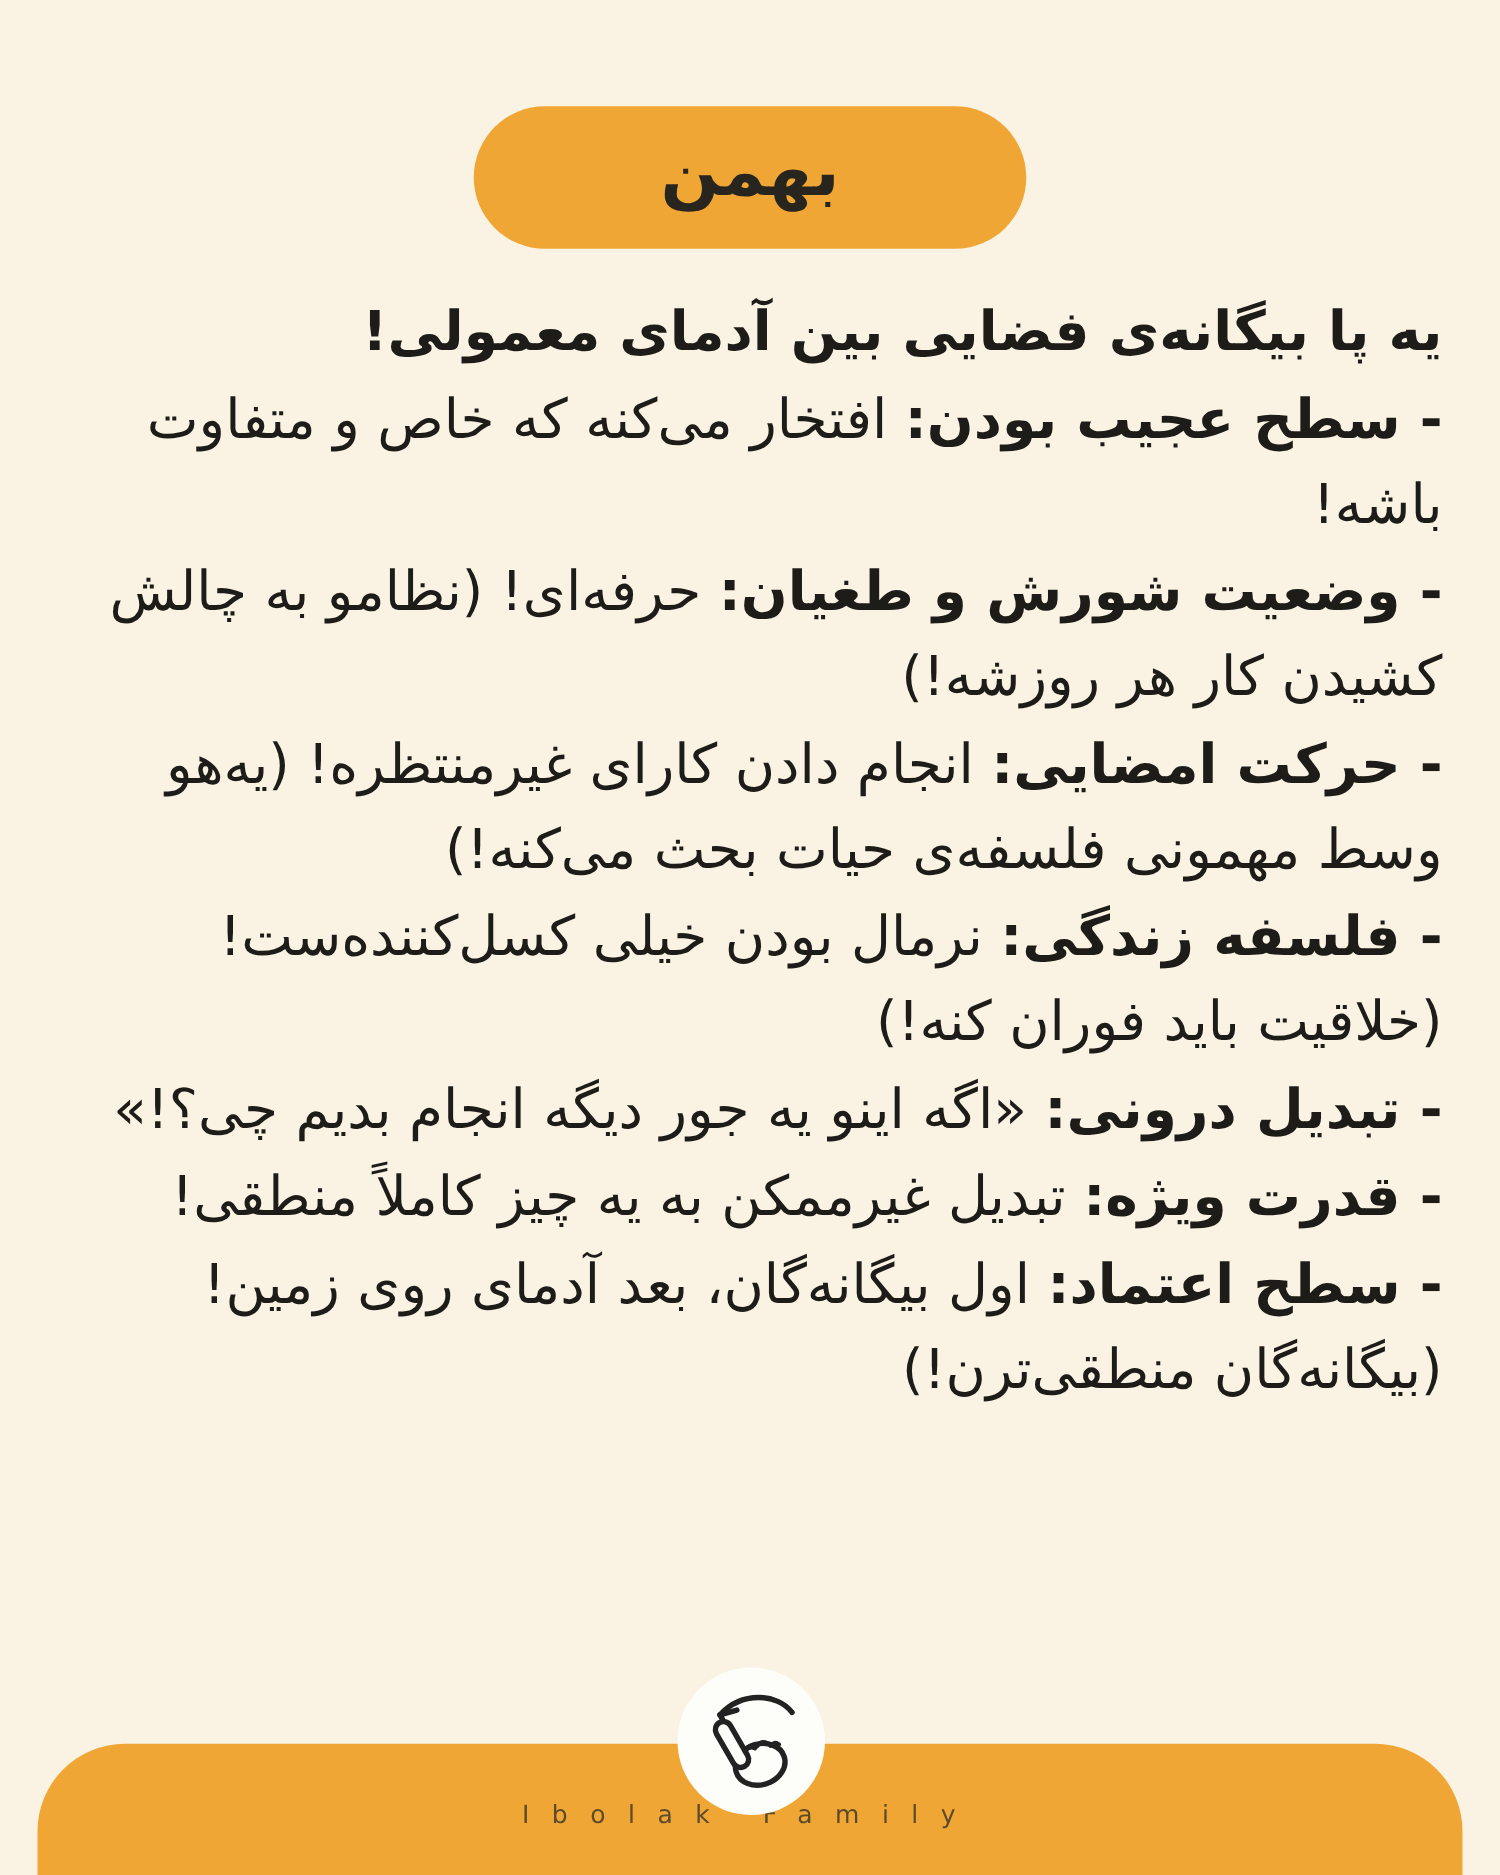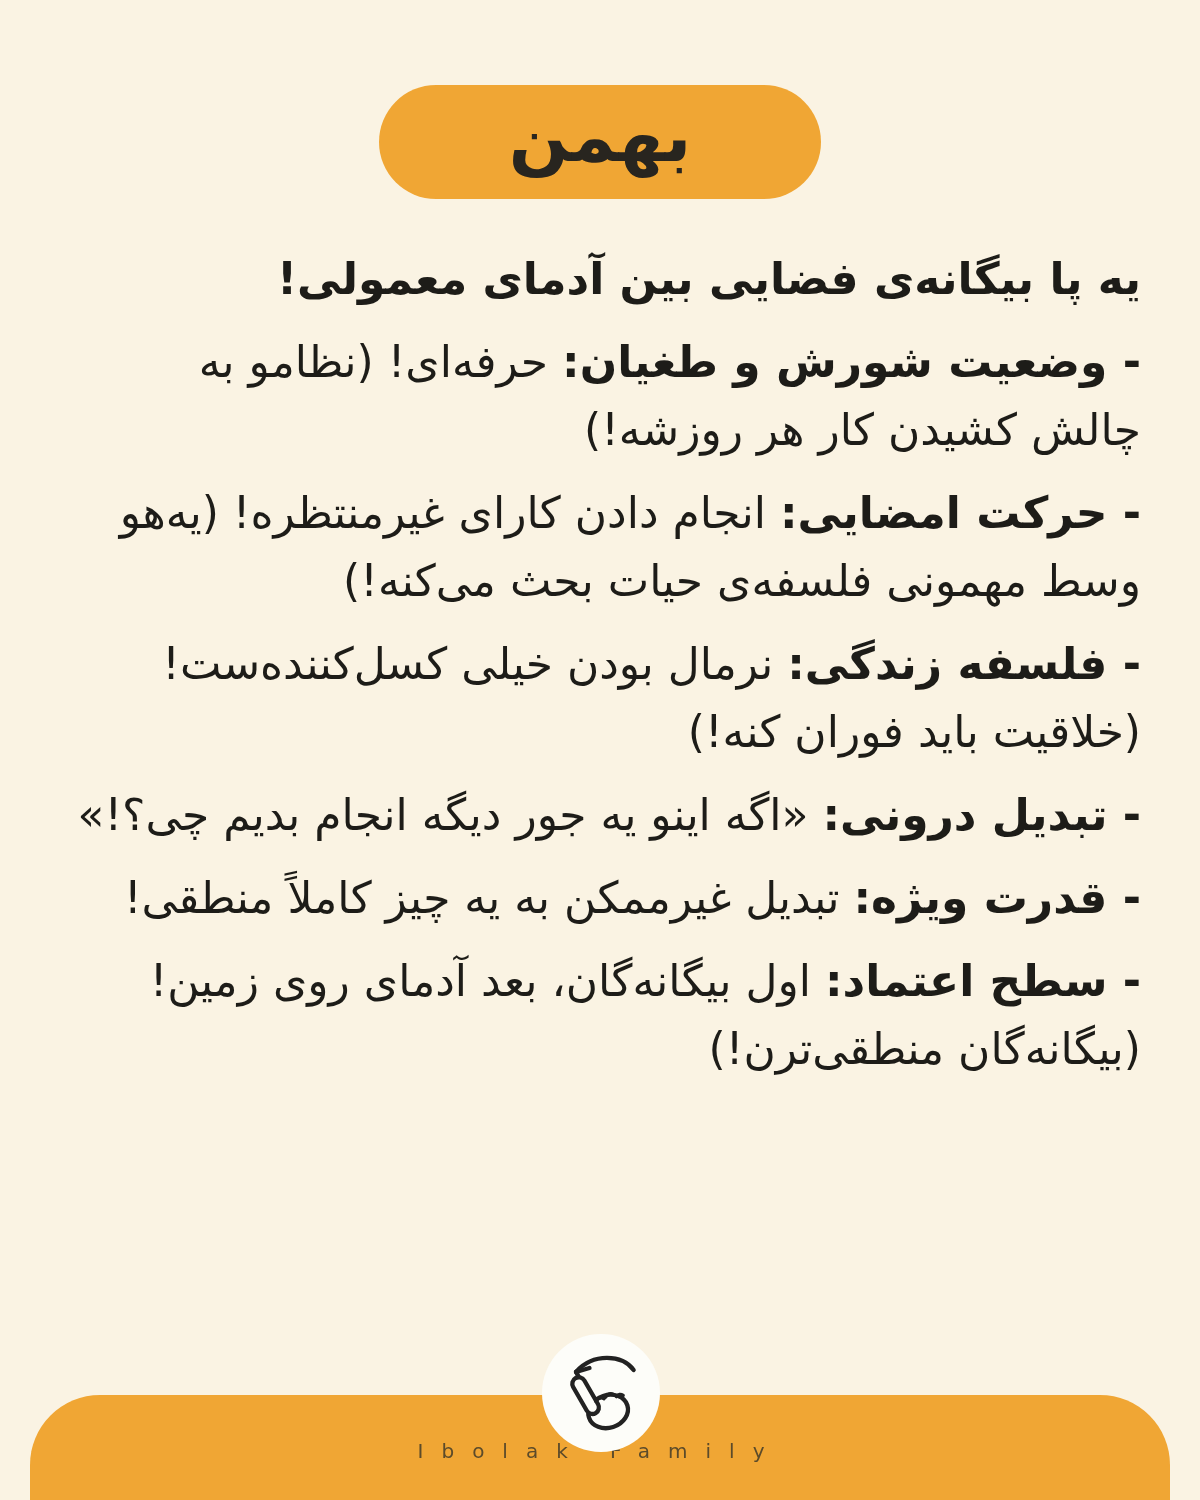--- a/index.html
+++ b/index.html
@@ -19,31 +19,31 @@
   }
   
   .pill{
     position:absolute;top:85px;left:50%;transform:translateX(-50%);
     width:442px;height:114px;
     background:var(--accent);
     border-radius:60px;
     display:flex;align-items:center;justify-content:center;
   }
   .pill .pill-label{
-    font-size:70px;font-weight:bold;color:#28251F;
+    font-size:55px;font-weight:bold;color:#28251F;
     line-height:1;padding-bottom:10px;
   }
   
   .content{
     position:absolute;top:230px;right:44px;left:62px;
     direction:rtl;text-align:right;
     color:var(--text);
     font-size:44px;line-height:68px;
   }
-  .content p{margin:15px;}
+  .content p{margin:2px;}
   .content .intro{font-weight:bold;}
   .content strong{font-weight:bold;}
   
   .footer-band{
     position:absolute;left:30px;right:30px;top:1395px;height:170px;
     background:var(--accent);
     border-radius:70px 70px 0 0;
   }
   .brand{
     position:absolute;top:44px;left:0;right:0;
@@ -62,20 +62,21 @@
 </style>
 </head>
 <body>
 
 <div class="pill">
   <span class="pill-label">بهمن</span>
 </div>
 
 <div class="content">
   <p class="intro">یه پا بیگانه‌ی فضایی بین آدمای معمولی!</p>
+  <p class="item"><strong>- سطح عجیب بودن:</strong> <span>افتخار می‌کنه که خاص و متفاوت باشه!</span></p>
   <p class="item"><strong>- وضعیت شورش و طغیان:</strong> <span>حرفه‌ای! (نظامو به چالش کشیدن کار هر روزشه!)</span></p>
   <p class="item"><strong>- حرکت امضایی:</strong> <span>انجام دادن کارای غیرمنتظره! (یه‌هو وسط مهمونی فلسفه‌ی حیات بحث می‌کنه!)</span></p>
   <p class="item"><strong>- فلسفه زندگی:</strong> <span>نرمال بودن خیلی کسل‌کننده‌ست! (خلاقیت باید فوران کنه!)</span></p>
   <p class="item"><strong>- تبدیل درونی:</strong> <span>«اگه اینو یه جور دیگه انجام بدیم چی؟!»</span></p>
   <p class="item"><strong>- قدرت ویژه:</strong> <span>تبدیل غیرممکن به یه چیز کاملاً منطقی!</span></p>
   <p class="item"><strong>- سطح اعتماد:</strong> <span>اول بیگانه‌گان، بعد آدمای روی زمین! (بیگانه‌گان منطقی‌ترن!)</span></p>
 </div>
 
 <div class="footer-band">
   <div class="brand">Ibolak Family</div>

